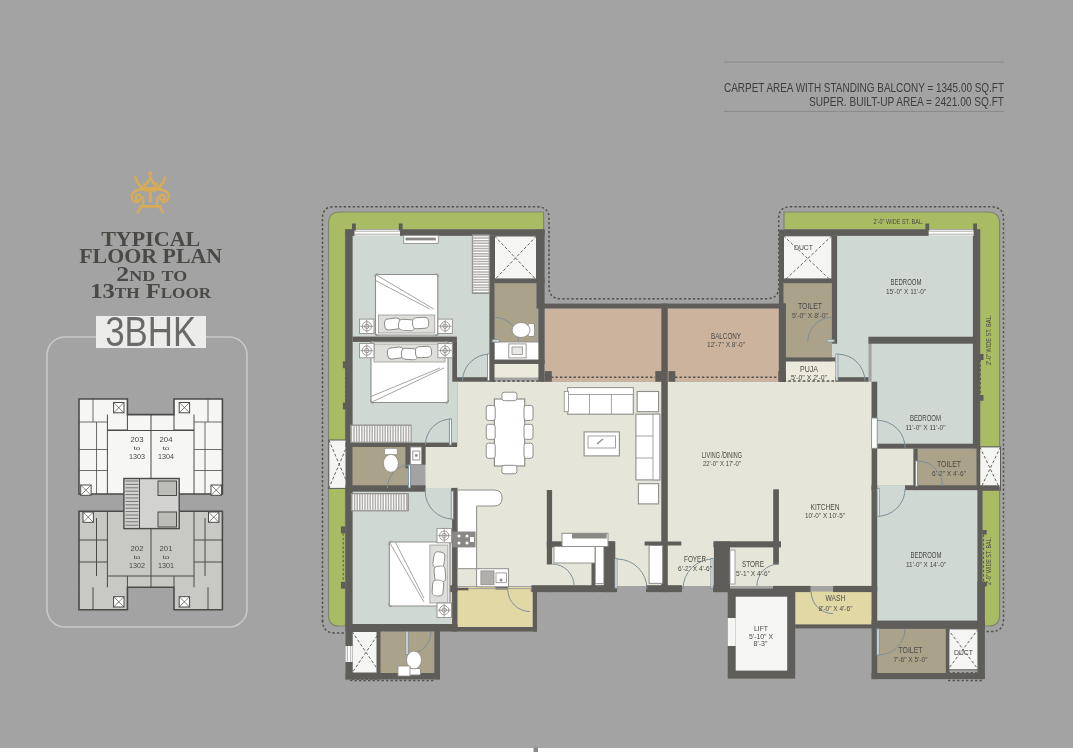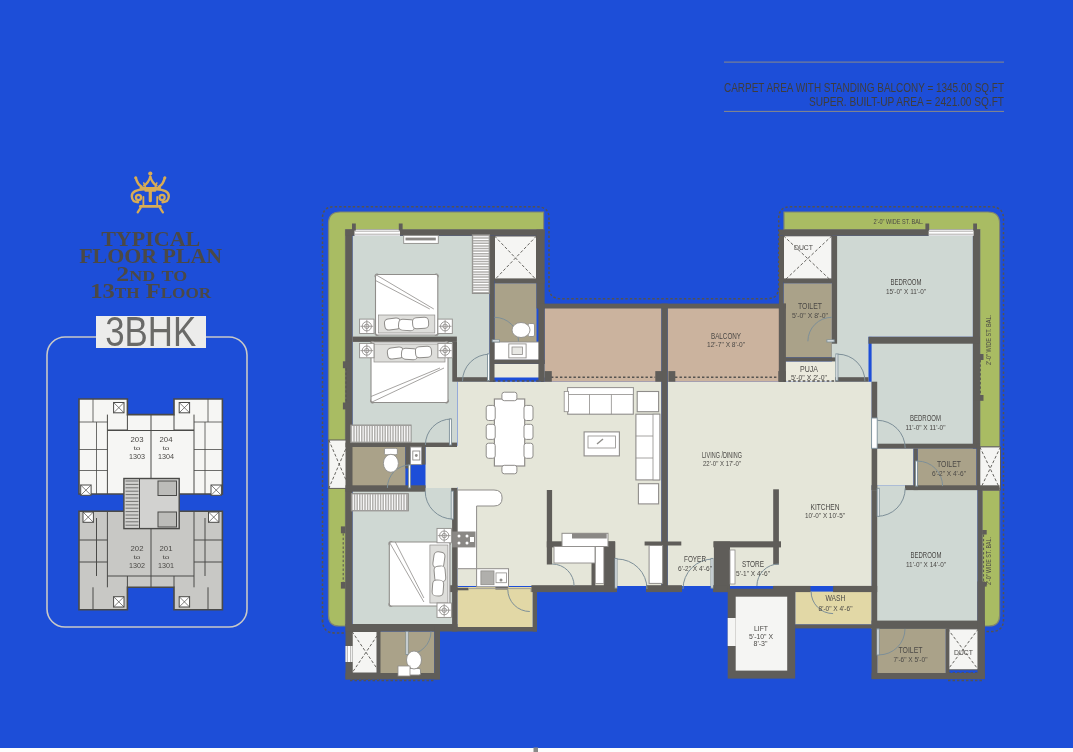--- a/index.html
+++ b/index.html
@@ -1,16 +1,16 @@
 <!DOCTYPE html>
 <html><head>
 <meta charset="utf-8">
 <style>
 html,body{margin:0;padding:0;background:#ececeb;}
-#page{position:relative;width:1073px;height:752px;background:#1d4ed8;overflow:hidden;}
+#page{position:relative;width:1073px;height:752px;background:#a3a3a3;overflow:hidden;}
 svg{position:absolute;left:0;top:0;}
 text{font-family:"Liberation Sans",sans-serif;}
 text.serif{font-family:"Liberation Serif",serif;font-weight:bold;}
 text.sc{font-variant:small-caps;}
 </style>
 </head>
 <body>
 <div id="page">
 <svg width="1073" height="752" viewBox="0 0 1073 752">
 

